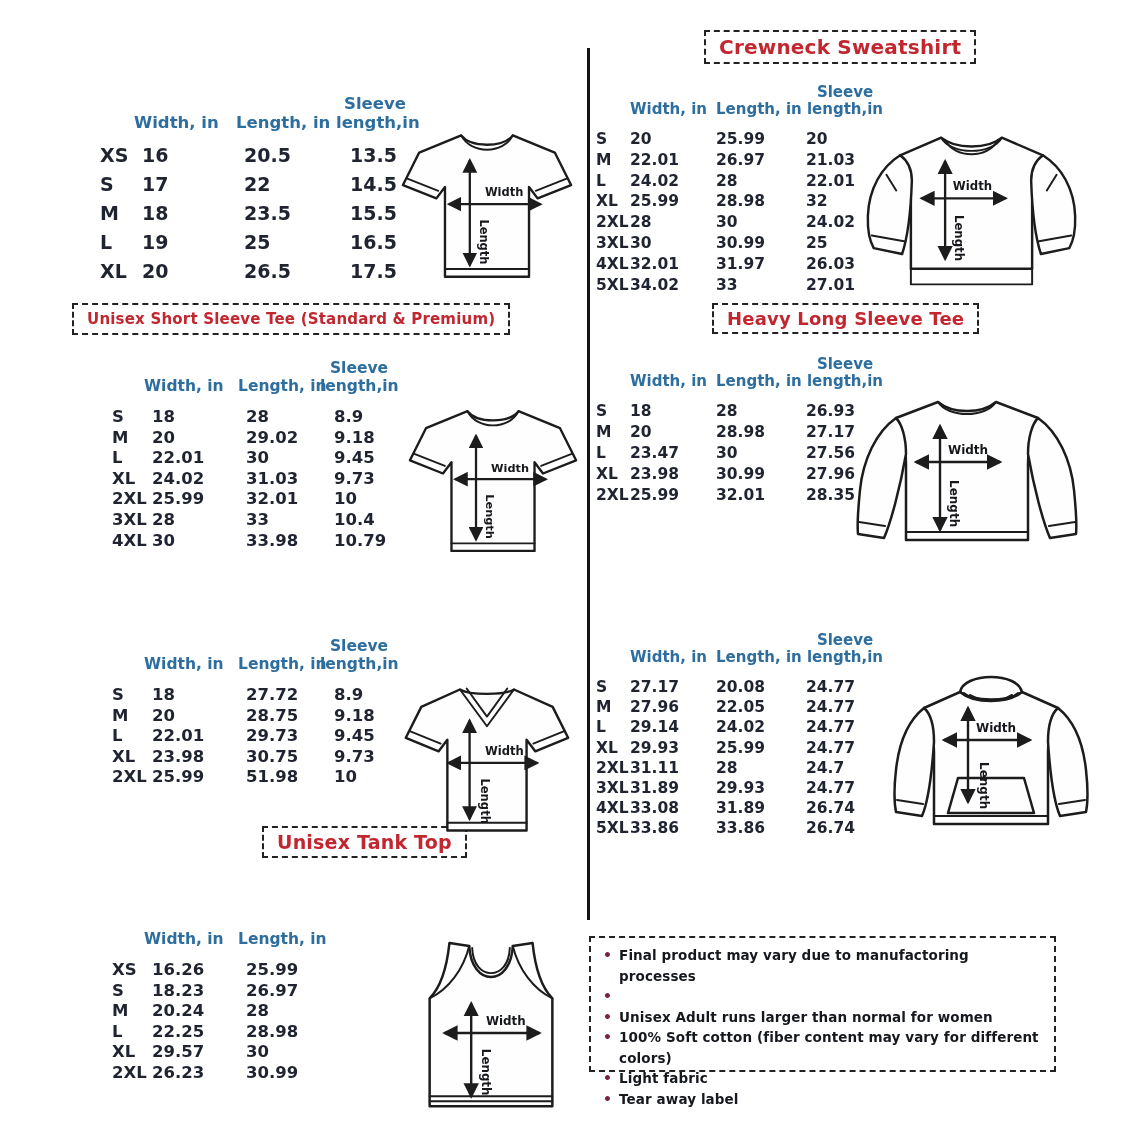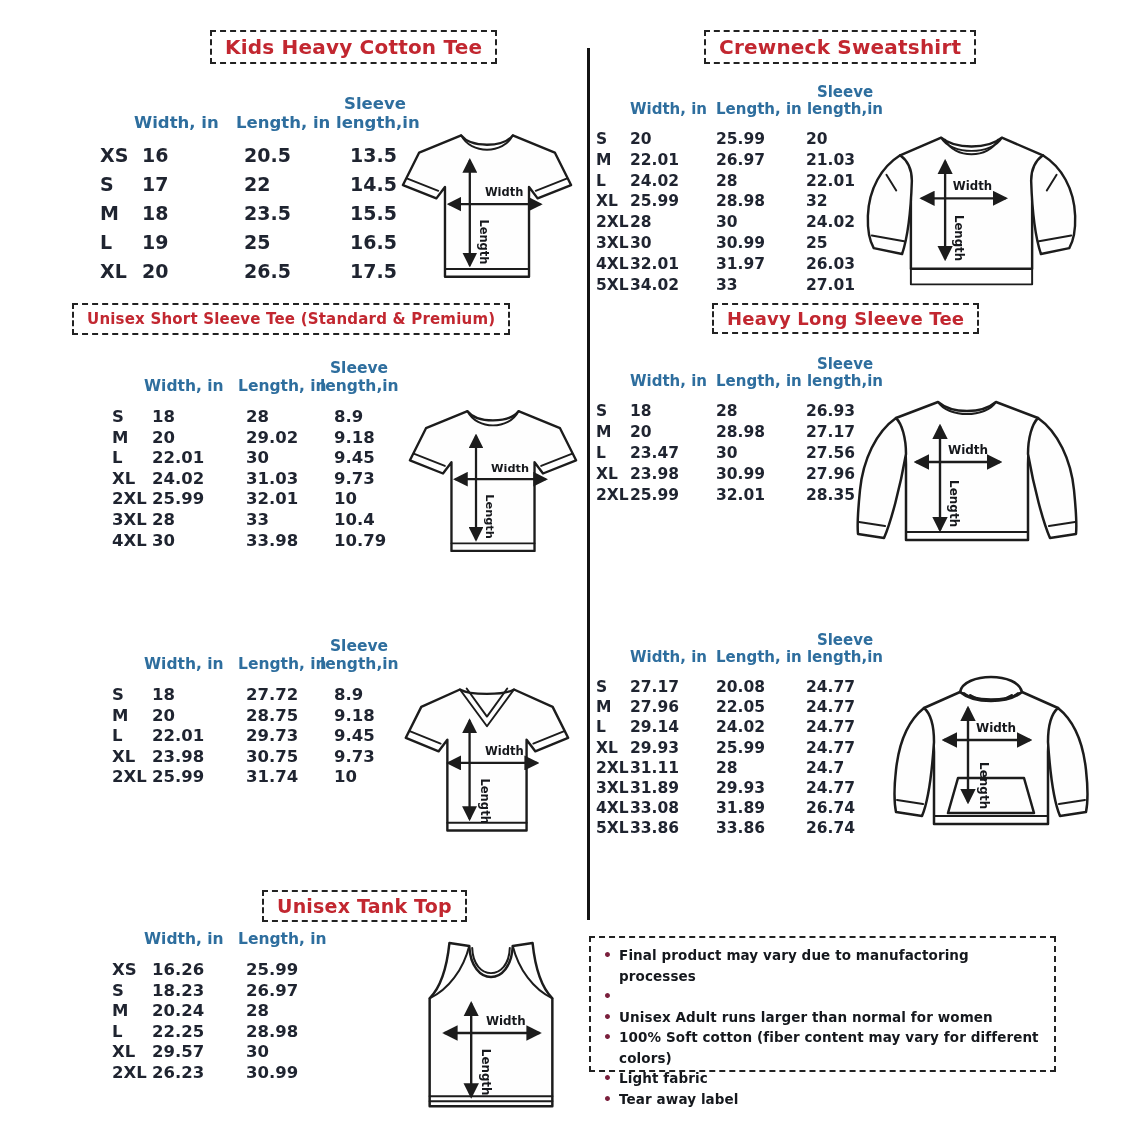--- a/index.html
+++ b/index.html
@@ -19,21 +19,21 @@
   .tb{
     position:absolute;border:2px dashed #222;background:#fff;color:var(--title-red);
     font-weight:bold;padding:3px 13px;white-space:nowrap;letter-spacing:.2px;
   }
   .tb0{left:210px;top:30px;font-size:20px;}
   .tb1{left:704px;top:30px;font-size:20px;}
   .tb2{left:72px;top:303px;font-size:15px;padding-top:5px;padding-bottom:5px;}
   .tb3{left:712px;top:303px;font-size:18px;}
   .tb4{left:185px;top:583px;font-size:18px;}
   .tb5{left:695px;top:583px;font-size:19px;}
-  .tb6{left:262px;top:890px;font-size:19px;}
+  .tb6{left:262px;top:826px;font-size:19px;}
   
   .tbl{position:absolute;}
   .thead{display:grid;align-items:end;color:var(--header-blue);font-weight:bold;padding-bottom:12px;box-sizing:border-box;}
   .tbody{display:grid;font-weight:bold;color:var(--ink);}
   .hcell{line-height:1.12;}
   .hcell.wrap{max-width:78px;text-align:center;}
   .lft .hcell{margin-left:-8px;}
   .lft .hcell.wrap{margin-left:-14px;}
   .t0{left:100px;top:84px;}
   .t0 .thead,.t0 .tbody{grid-template-columns:42px 102px 106px 96px;}
@@ -75,21 +75,20 @@
   .notes li{display:flex;align-items:baseline;line-height:20.5px;font-size:13.5px;font-weight:bold;color:#15181d;letter-spacing:.1px;}
   .notes .bull{color:var(--bullet);margin-right:7px;font-size:14px;}
 </style>
 </head>
 <body>
 
 <div id="page">
 
   <div class="divider"></div>
 
-  <div class="tb tb0"><span>Kids Heavy Cotton Tee</span></div>
   <div class="tb tb1"><span>Crewneck Sweatshirt</span></div>
   <div class="tb tb2"><span>Unisex Short Sleeve Tee (Standard &amp; Premium)</span></div>
   <div class="tb tb3"><span>Heavy Long Sleeve Tee</span></div>
   <div class="tb tb6"><span>Unisex Tank Top</span></div>
 
   <div class="tbl t0 lft">
     <div class="thead">
         <div class="hcell corner"></div>
         <div class="hcell">Width, in</div>
         <div class="hcell">Length, in</div>
@@ -247,21 +246,21 @@
         <div class="cell size">L</div>
         <div class="cell val">22.01</div>
         <div class="cell val">29.73</div>
         <div class="cell val">9.45</div>
         <div class="cell size">XL</div>
         <div class="cell val">23.98</div>
         <div class="cell val">30.75</div>
         <div class="cell val">9.73</div>
         <div class="cell size">2XL</div>
         <div class="cell val">25.99</div>
-        <div class="cell val">31.74</div>
+        <div class="cell val">51.98</div>
         <div class="cell val">10</div>
       </div>
   </div>
   <div class="tbl t5">
     <div class="thead">
         <div class="hcell corner"></div>
         <div class="hcell">Width, in</div>
         <div class="hcell">Length, in</div>
         <div class="hcell wrap">Sleeve length,in</div>
       </div>

